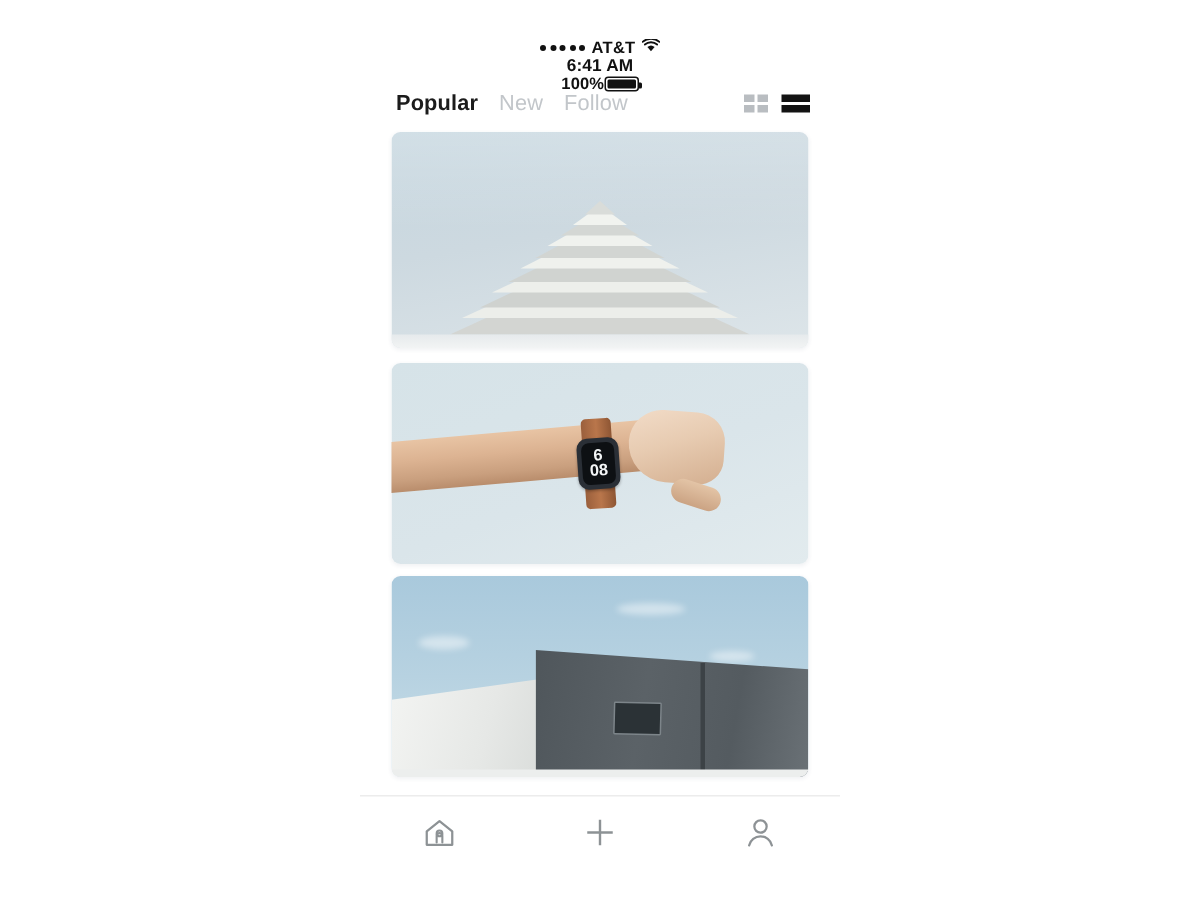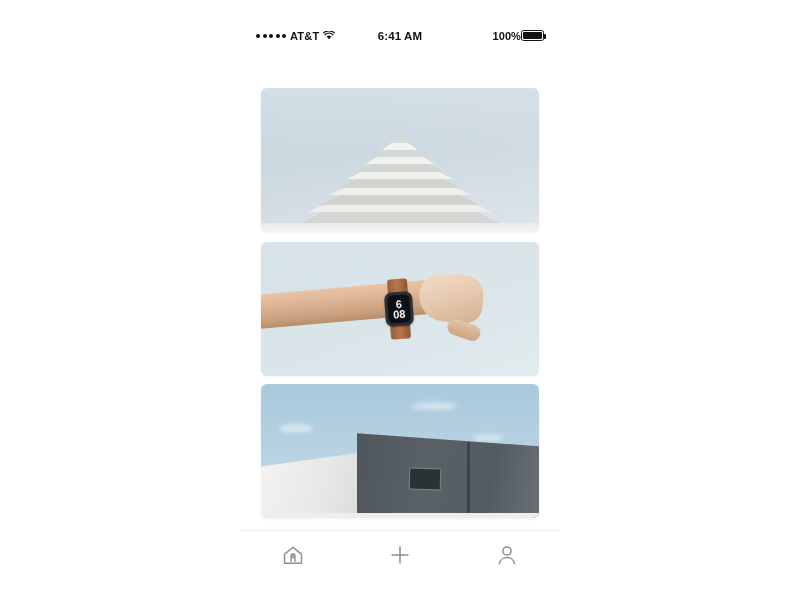--- a/index.html
+++ b/index.html
@@ -33,20 +33,21 @@
     width: 320px;
     height: 20px;
     display: flex;
     align-items: center;
     padding: 0 16px;
     box-sizing: border-box;
     color: #0a0a0a;
     font-size: 11px;
     font-weight: bold;
     letter-spacing: 0.1px;
+    flex-direction: column;
   }
   .sb-left {
     display: flex;
     align-items: center;
     gap: 4px;
     flex: 1 1 0;
   }
   .sb-dots {
     display: flex;
     align-items: center;
@@ -69,21 +70,21 @@
   .sb-center {
     flex: 0 0 auto;
     font-size: 11.5px;
     font-weight: bold;
     color: #111;
     letter-spacing: 0.1px;
   }
   .sb-right {
     flex: 1 1 0;
     display: flex;
-    align-items: flex-start;
+    align-items: center;
     justify-content: flex-end;
     gap: 0;
   }
   .sb-batt-text {
     font-size: 11px;
     font-weight: bold;
     color: #111;
   }
   .batt {
     position: relative;
@@ -405,20 +406,43 @@
     <div class="sb-center">6:41 AM</div>
     <div class="sb-right">
       <span class="sb-batt-text">100%</span>
       <span class="batt">
         <span class="fill"></span>
           <span class="cap"></span>
       </span>
     </div>
   </div>
 
+  <div class="header">
+    <div class="tabs">
+      <span class="tab active">Popular</span>
+      <span class="tab">New</span>
+      <span class="tab">Follow</span>
+    </div>
+    <div class="view-toggles">
+      <span class="vt">
+        <span class="icon-grid">
+          <i></i>
+            <i></i>
+            <i></i>
+            <i></i>
+        </span>
+      </span>
+      <span class="vt">
+        <span class="icon-list">
+          <i></i>
+            <i></i>
+        </span>
+      </span>
+    </div>
+  </div>
 
   <div class="feed">
 
     <div class="card card-1">
       <div class="photo">
         <div class="p1-sky"></div>
         <div class="p1-haze"></div>
 
         <div class="p1-step" style="bottom:9px;  border-left-width:100px; border-right-width:100px; border-bottom-width:46px; border-bottom-color:#d3d5d2;"></div>
         <div class="p1-step" style="bottom:20px; border-left-width:92px;  border-right-width:92px;  border-bottom-width:42px; border-bottom-color:#eceeea;"></div>

